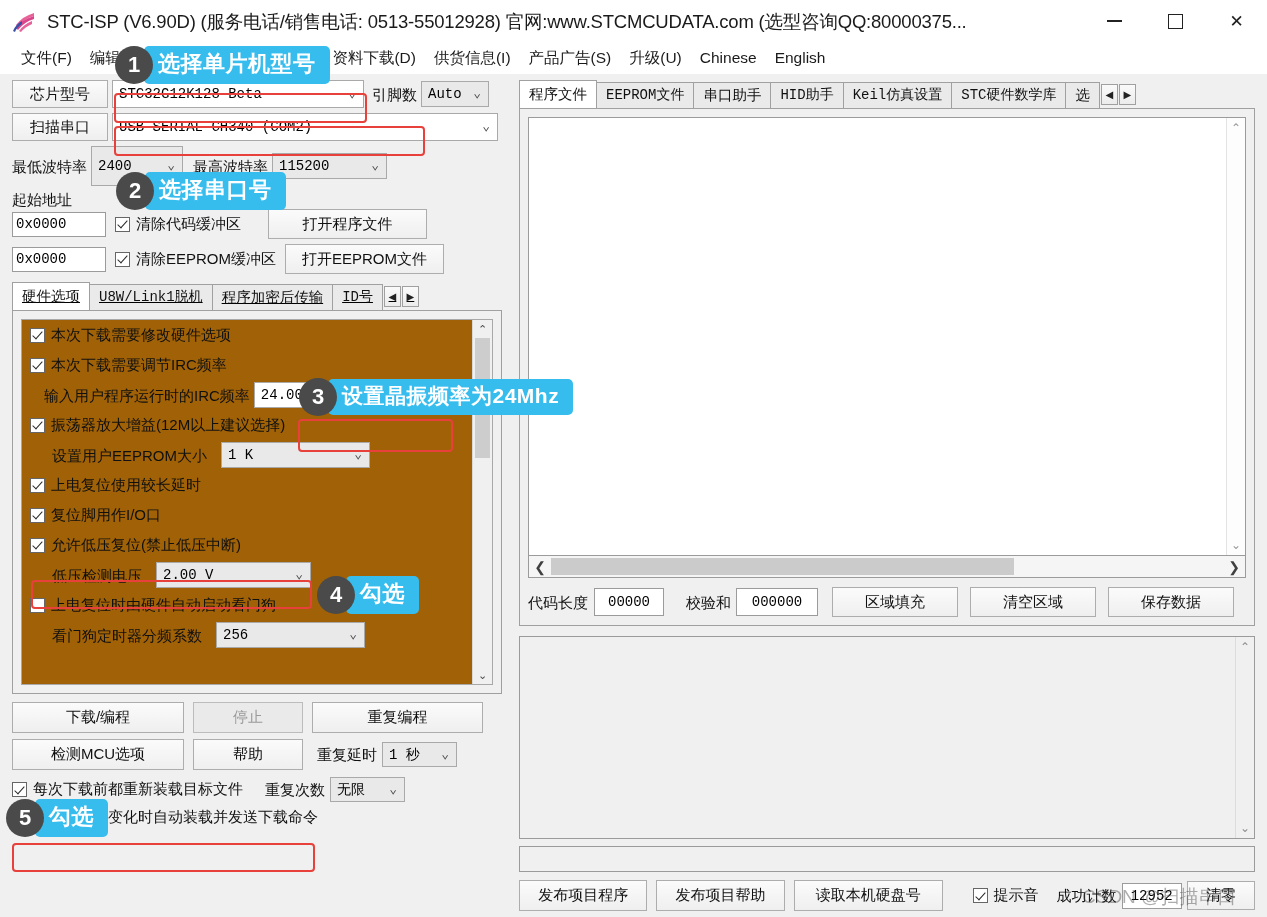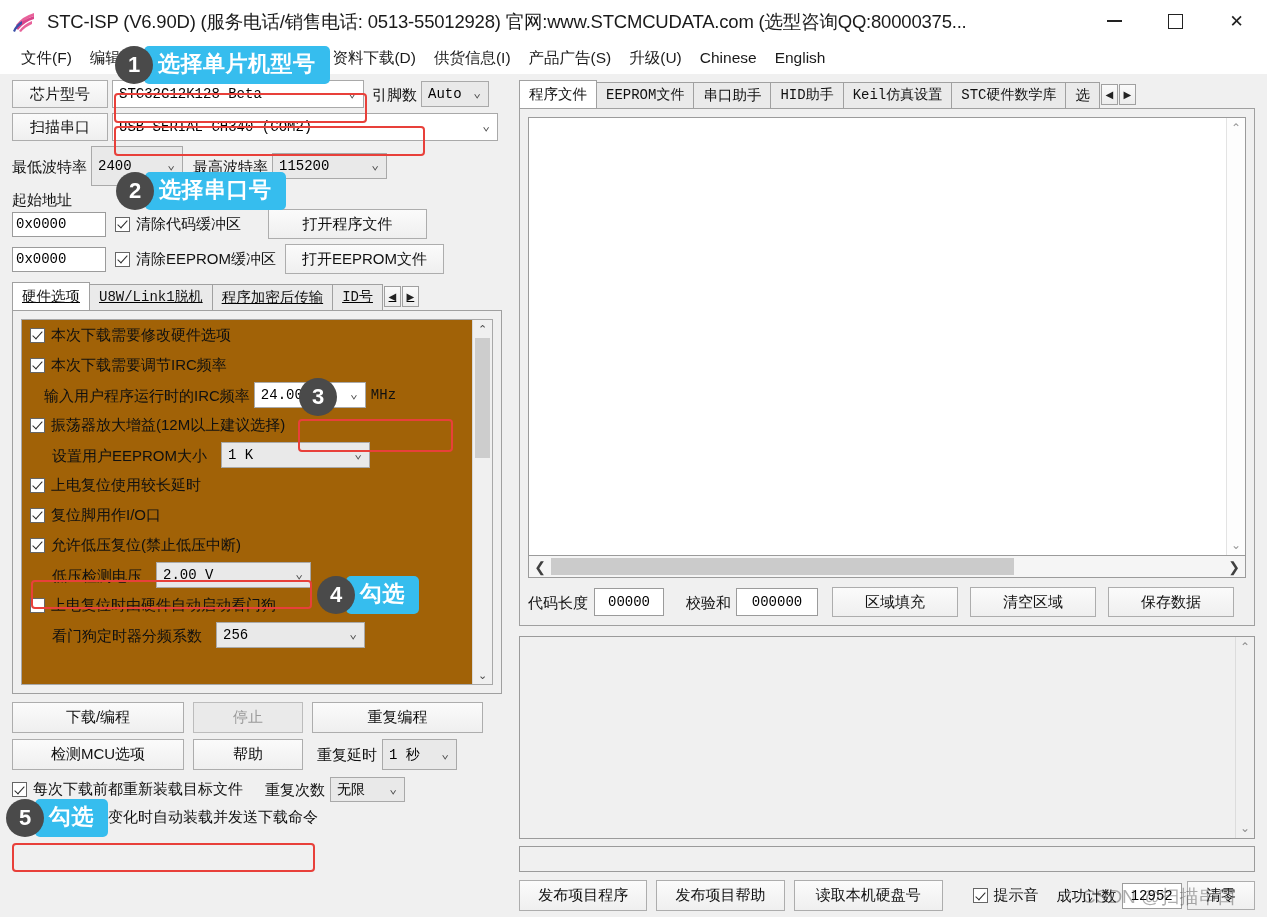--- a/index.html
+++ b/index.html
@@ -587,21 +587,21 @@
       <div class="row" style="margin-top:8px;">
         <div class="btn" style="width:172px;height:31px;">下载/编程</div>
         <div class="btn disabled" style="width:110px;height:31px;margin-left:9px;">停止</div>
         <div class="btn" style="width:171px;height:31px;margin-left:9px;">重复编程</div>
       </div>
 
       <div class="row" style="margin-top:6px;">
         <div class="btn" style="width:172px;height:31px;">检测MCU选项</div>
         <div class="btn" style="width:110px;height:31px;margin-left:9px;">帮助</div>
         <div class="lbl" style="margin-left:14px;">重复延时</div>
-        <div class="combo" style="width:75px;height:31px;margin-left:5px;">
+        <div class="combo" style="width:75px;height:25px;margin-left:5px;">
           <span>1 秒</span>
           <span class="arrow">⌄</span>
         </div>
       </div>
 
       <div class="row" style="margin-top:7px;">
         <div class="cb checked">
           <span class="box"></span>
           <span>每次下载前都重新装载目标文件</span>
         </div>
@@ -699,20 +699,21 @@
     <div class="cap">选择单片机型号</div>
   </div>
 
   <div class="ann" style="left:116px; top:172px;">
     <div class="num">2</div>
     <div class="cap">选择串口号</div>
   </div>
 
   <div class="ann" style="left:299px; top:378px;">
     <div class="num">3</div>
+    <div class="cap small">设置晶振频率为24Mhz</div>
   </div>
 
   <div class="ann" style="left:317px; top:576px;">
     <div class="num">4</div>
     <div class="cap">勾选</div>
   </div>
 
   <div class="ann" style="left:6px; top:799px;">
     <div class="num">5</div>
     <div class="cap">勾选</div>

